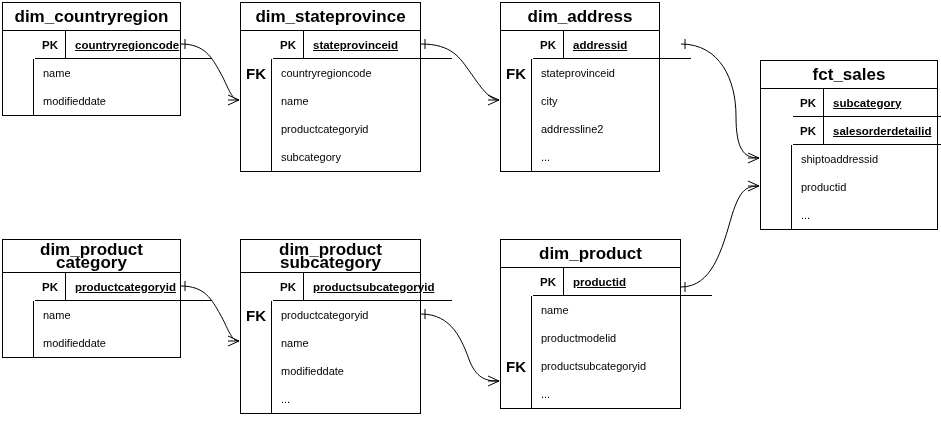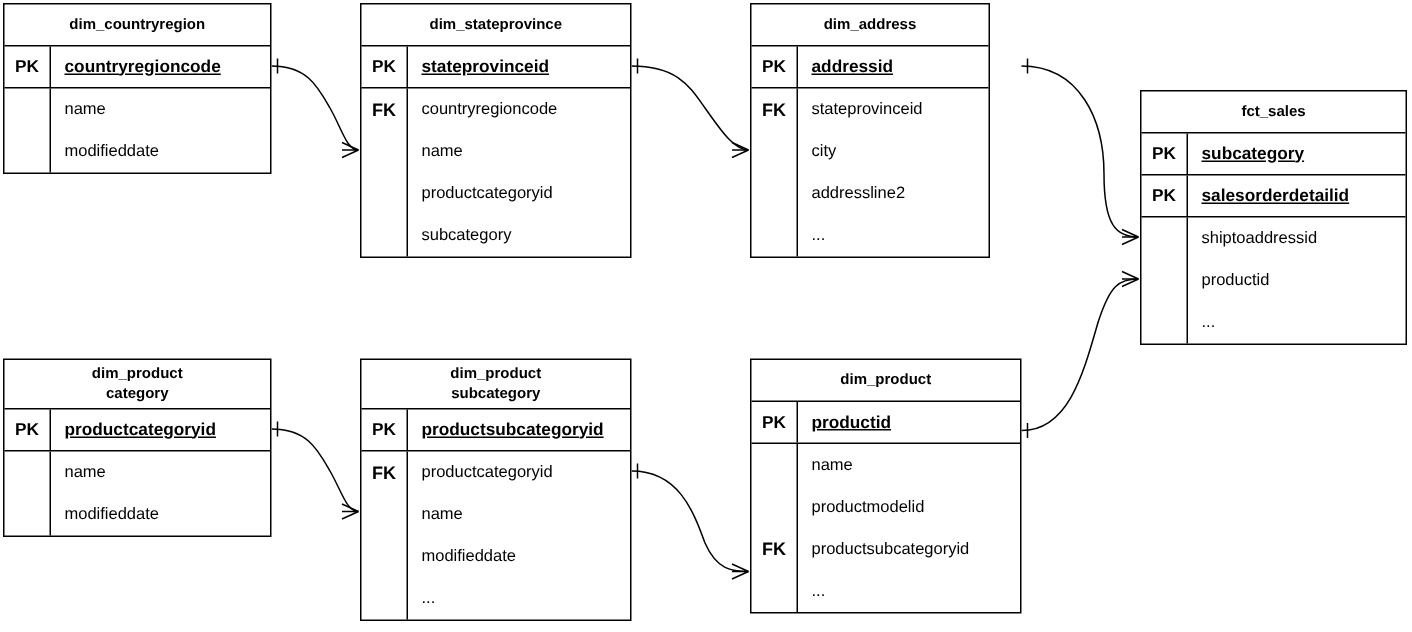--- a/index.html
+++ b/index.html
@@ -24,38 +24,39 @@
     position:absolute;
     box-sizing:border-box;
     border:1px solid #000000;
     background:#ffffff;
     z-index:2;
   }
   .ent-title{
     box-sizing:border-box;
     width:100%;
     border-bottom:1px solid #000000;
-    font-size:10px;
+    font-size:17px;
     font-weight:bold;
     color:#000000;
     text-align:center;
     line-height:13px;
     display:flex;
     flex-direction:column;
     align-items:center;
     justify-content:center;
     white-space:pre-line;
   }
   .rows{ display:block; }
   .row{
     box-sizing:border-box;
     display:flex;
     align-items:center;
     height:28px;
     width:100%;
+    margin-left:32px;
   }
   .row.sep{ border-bottom:1px solid #000000; }
   .keycell{
     box-sizing:border-box;
     width:31px;
     flex:0 0 31px;
     height:100%;
     display:flex;
     align-items:center;
     justify-content:center;
@@ -91,21 +92,21 @@
     border-right:1px solid #000000;
     display:flex;
     flex-direction:column;
   }
   .bodygroup > .keycol > .kc{
     box-sizing:border-box;
     height:28px;
     display:flex;
     align-items:center;
     justify-content:center;
-    font-size:12px;
+    font-size:15px;
     font-weight:bold;
     color:#000000;
   }
   .bodygroup > .fieldcol{
     flex:1 1 auto;
     display:flex;
     flex-direction:column;
   }
   .bodygroup > .fieldcol > .fc{
     box-sizing:border-box;

